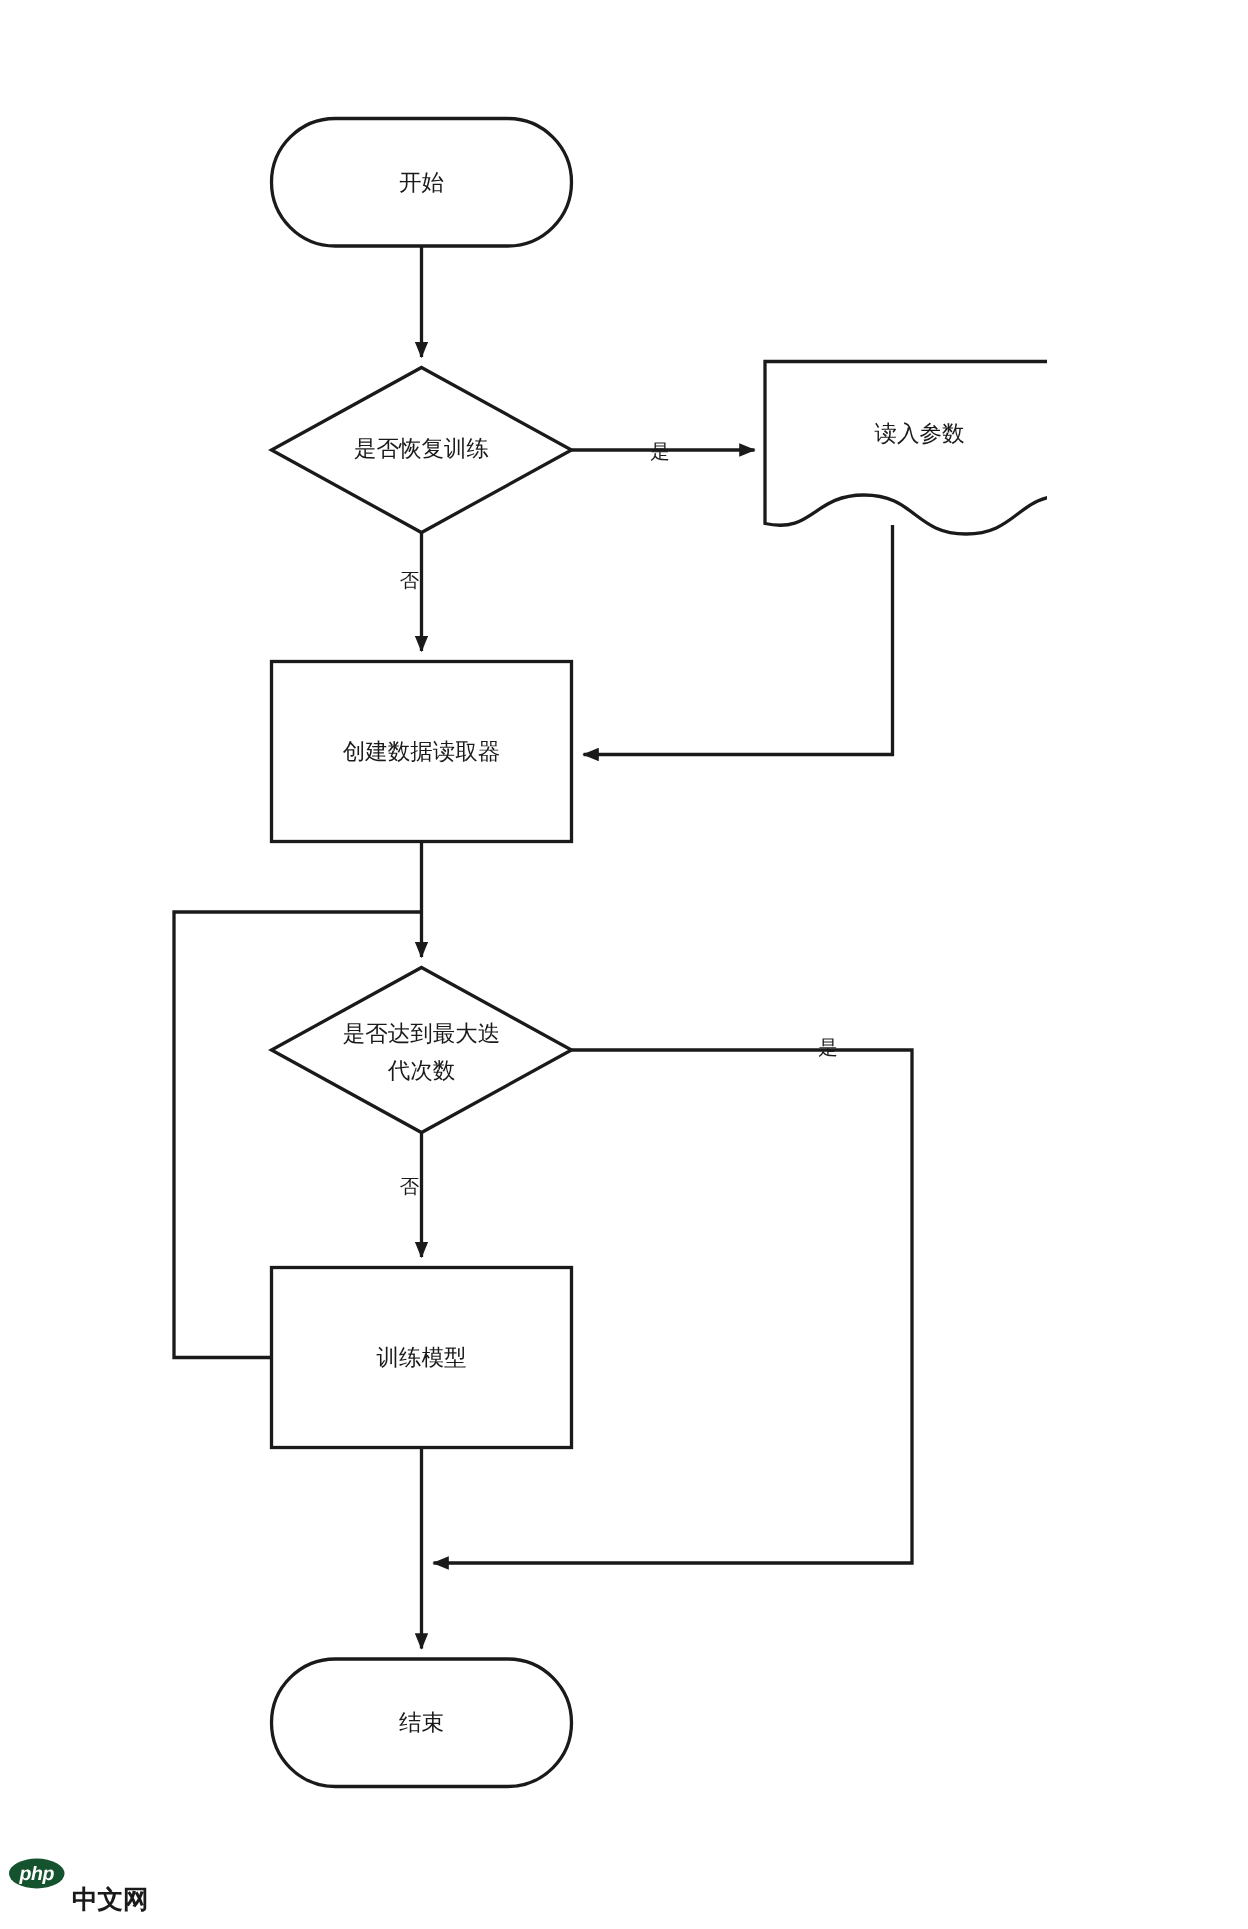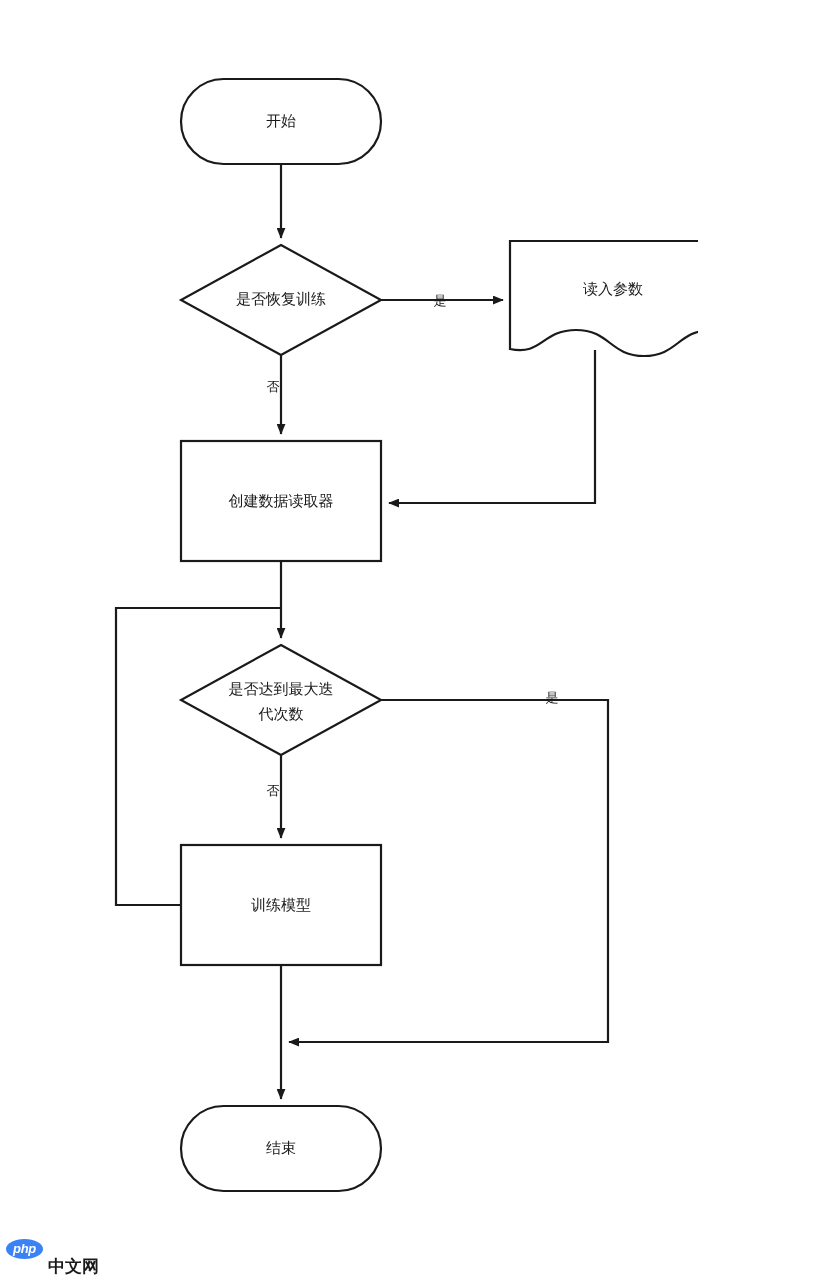--- a/index.html
+++ b/index.html
@@ -59,21 +59,21 @@
     position: absolute;
     left: 6px;
     bottom: 8px;
     display: flex;
     align-items: center;
     gap: 5px;
     user-select: none;
   }
   .wm-logo {
     display: inline-block;
-    background: #3b82f6;
+    background: #14532d;
     color: #ffffff;
     font-family: "Liberation Sans", "DejaVu Sans", sans-serif;
     font-size: 13px;
     font-weight: bold;
     font-style: italic;
     line-height: 17px;
     padding: 1px 7px 2px 7px;
     border-radius: 50% / 50%;
     letter-spacing: -0.3px;
   }

